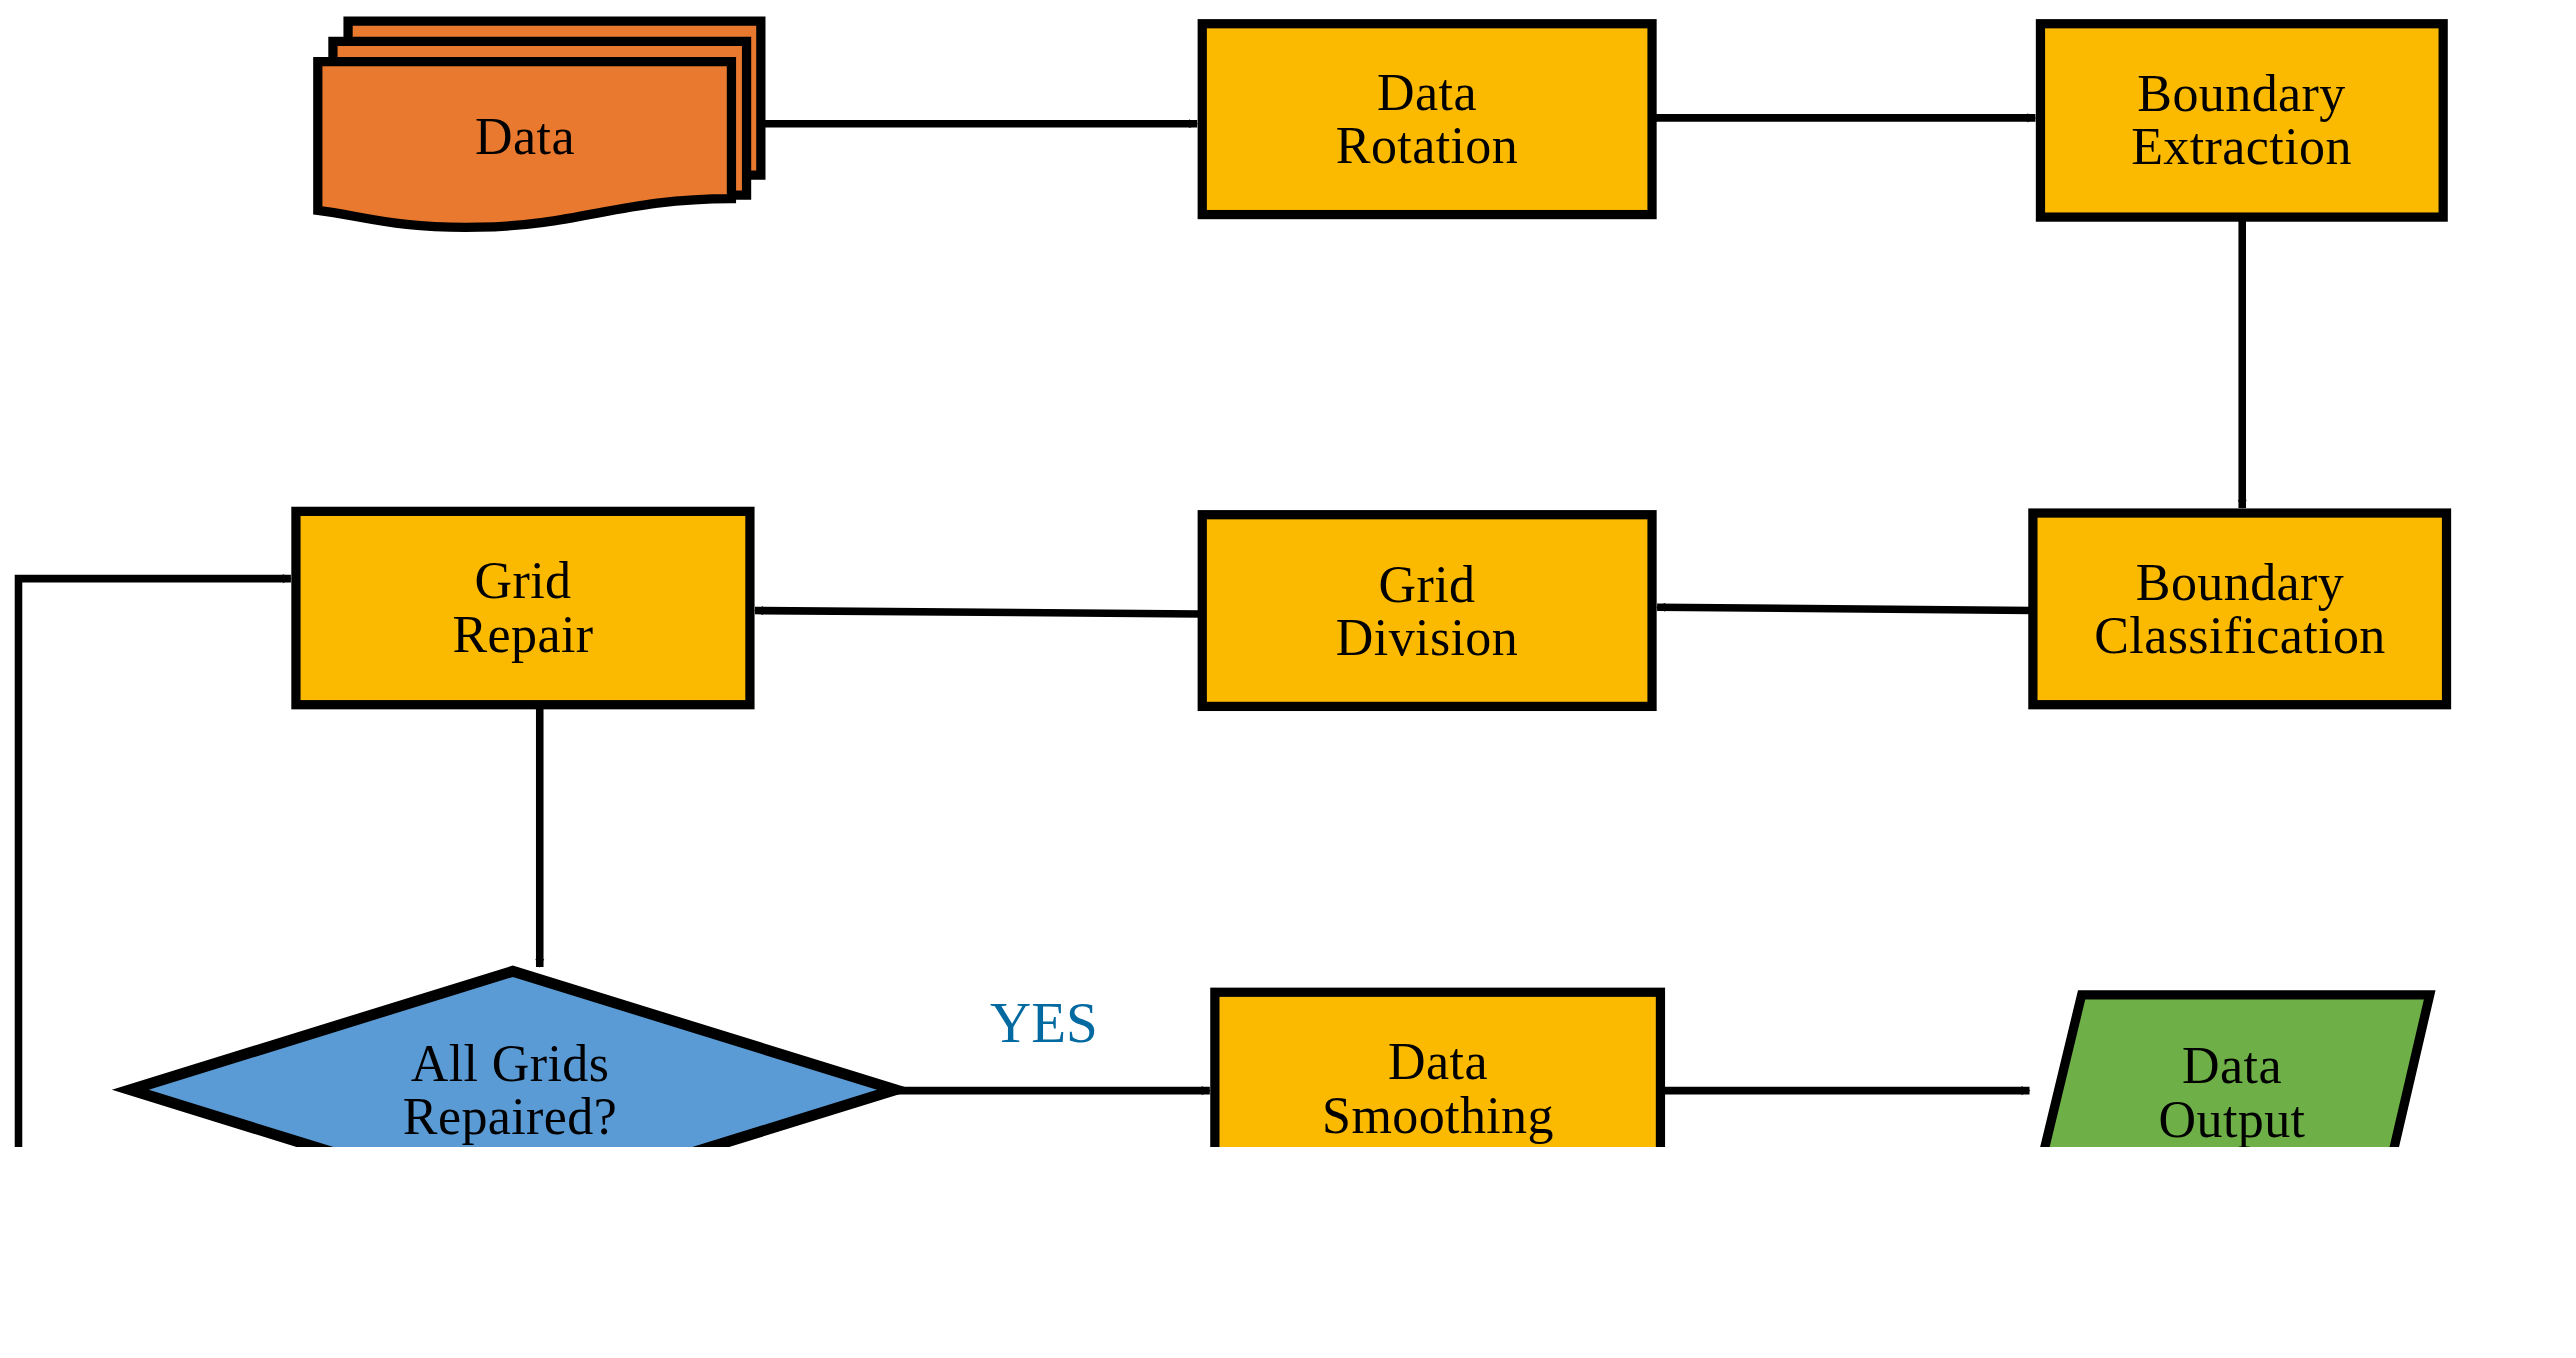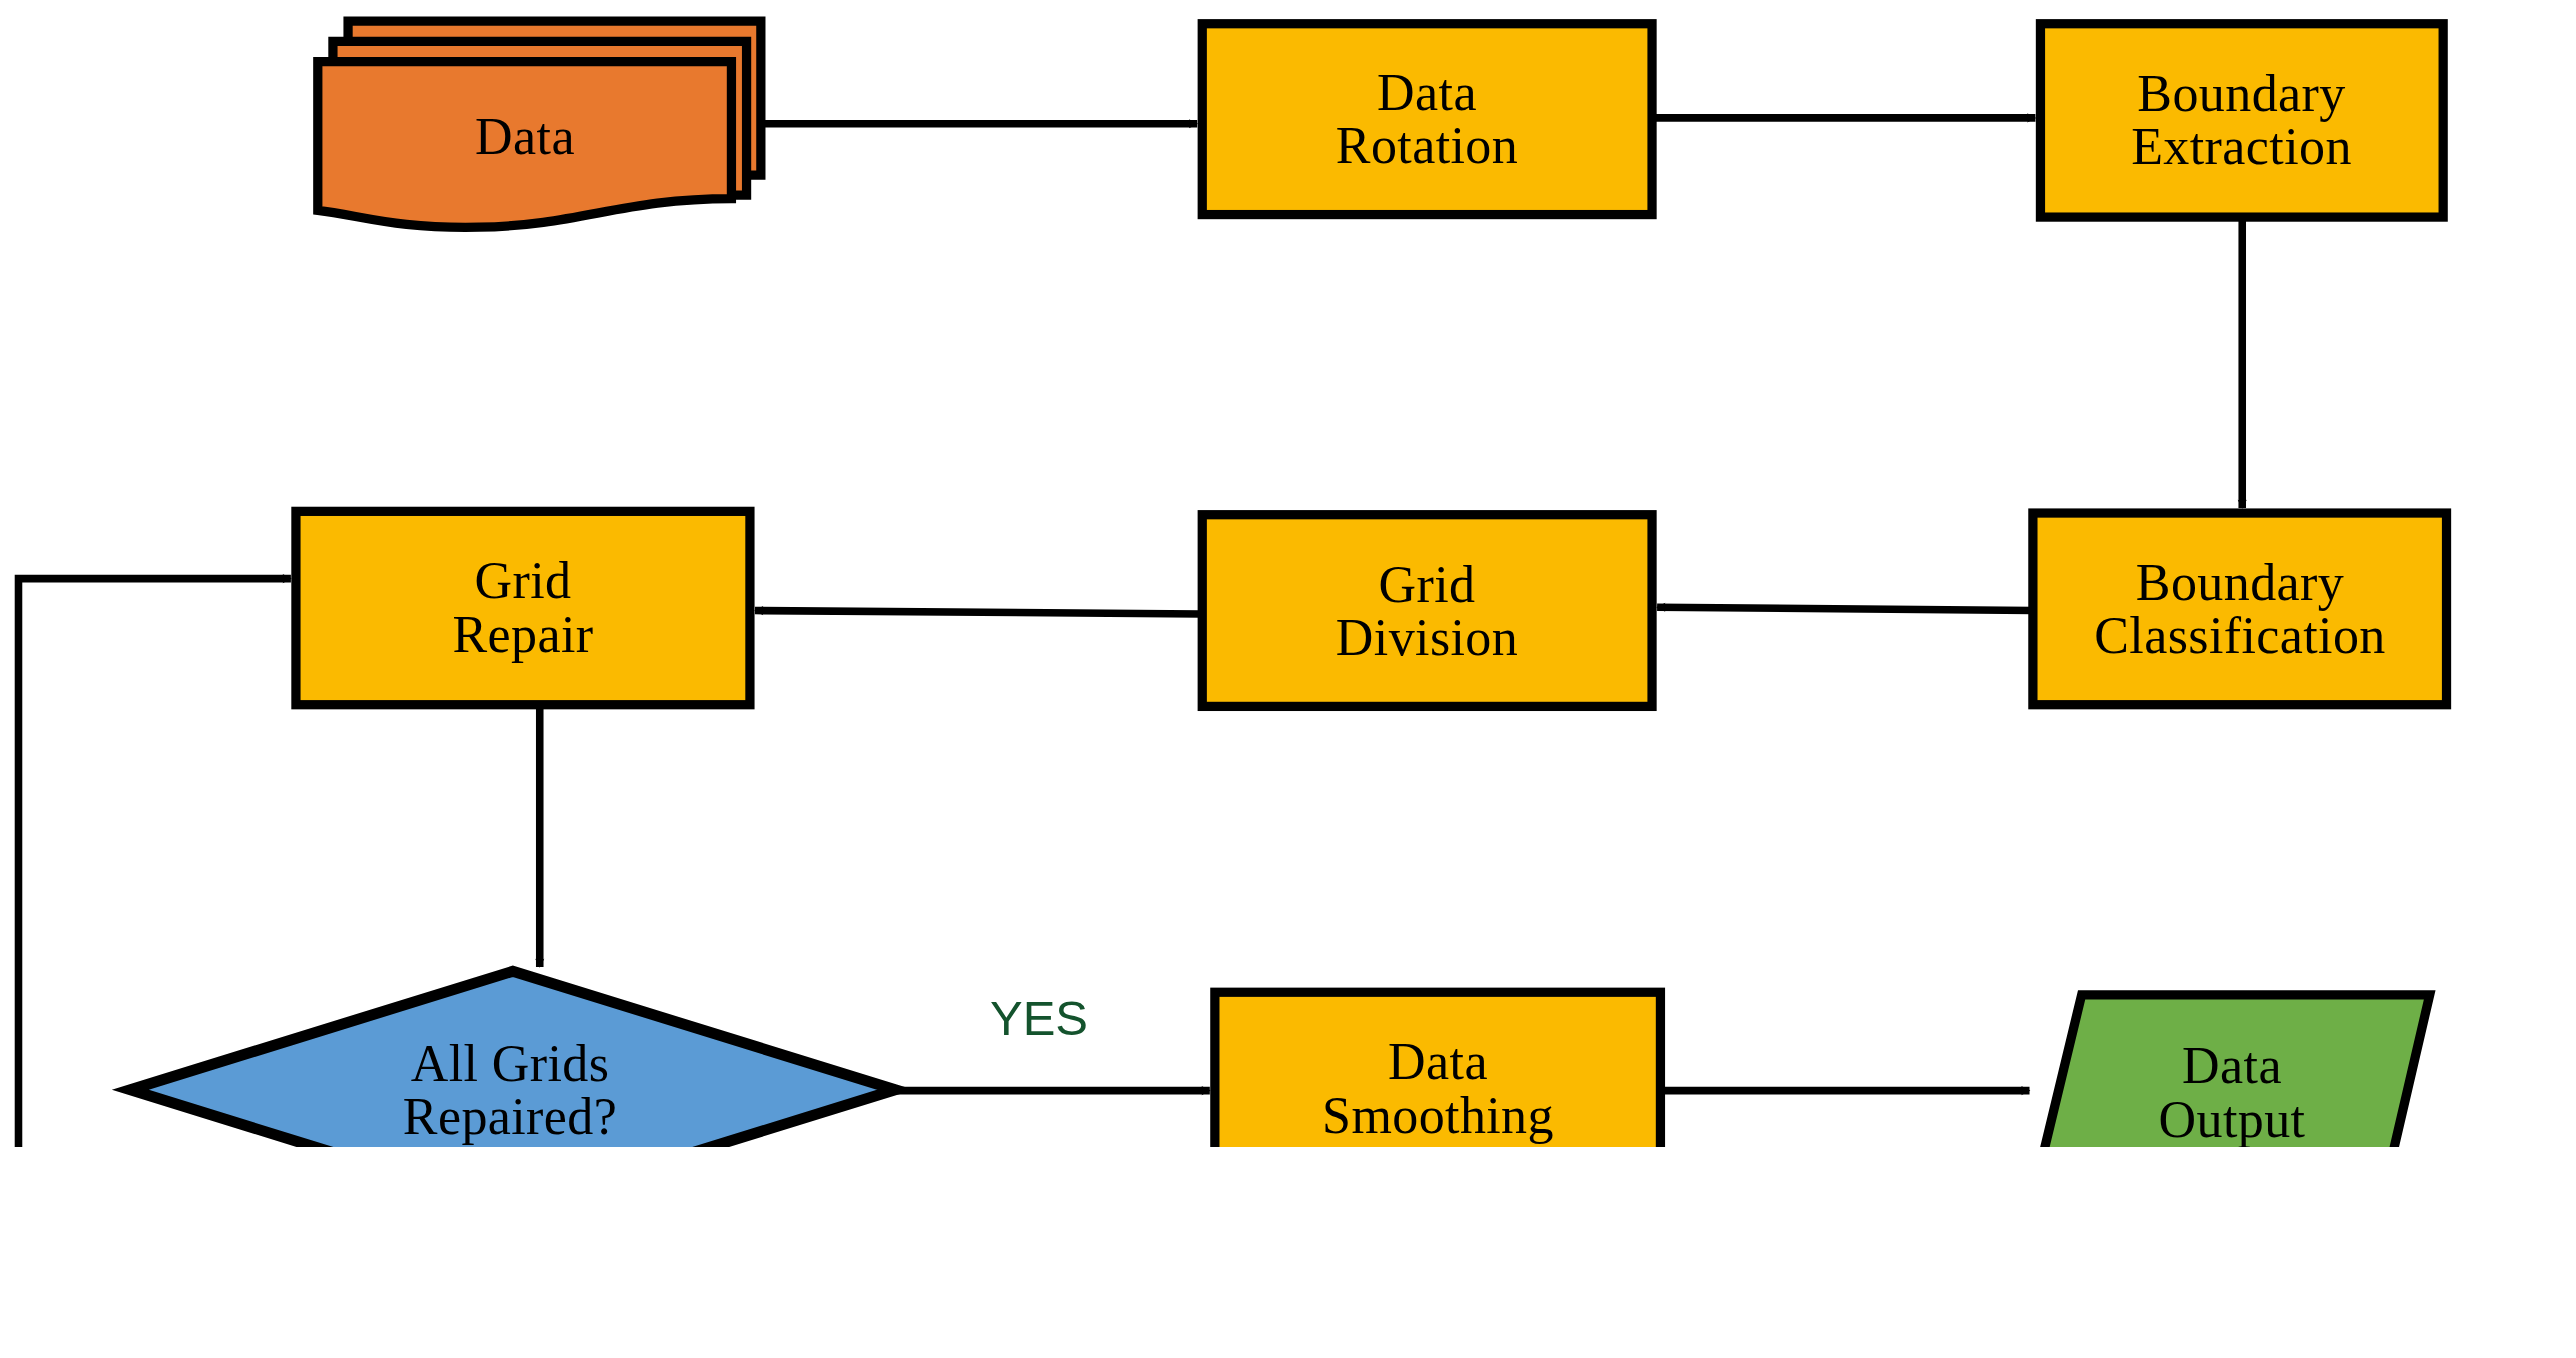--- a/index.html
+++ b/index.html
@@ -35,23 +35,23 @@
     color: #000000;
     font-family: "Liberation Serif", "DejaVu Serif", serif;
     font-size: 52px;
     line-height: 1.02;
     letter-spacing: 0.4px;
     pointer-events: none;
     white-space: pre-line;
   }
   .edge-label {
     position: absolute;
-    color: #14532d;
-    font-family: Liberation Sans, sans-serif;
-    font-size: 49px;
+    color: #0369a1;
+    font-family: Liberation Serif, serif;
+    font-size: 57px;
     line-height: 1;
     white-space: nowrap;
   }
   .hit {
     position: absolute;
     background: transparent;
   }
 </style>
 </head>
 <body>

